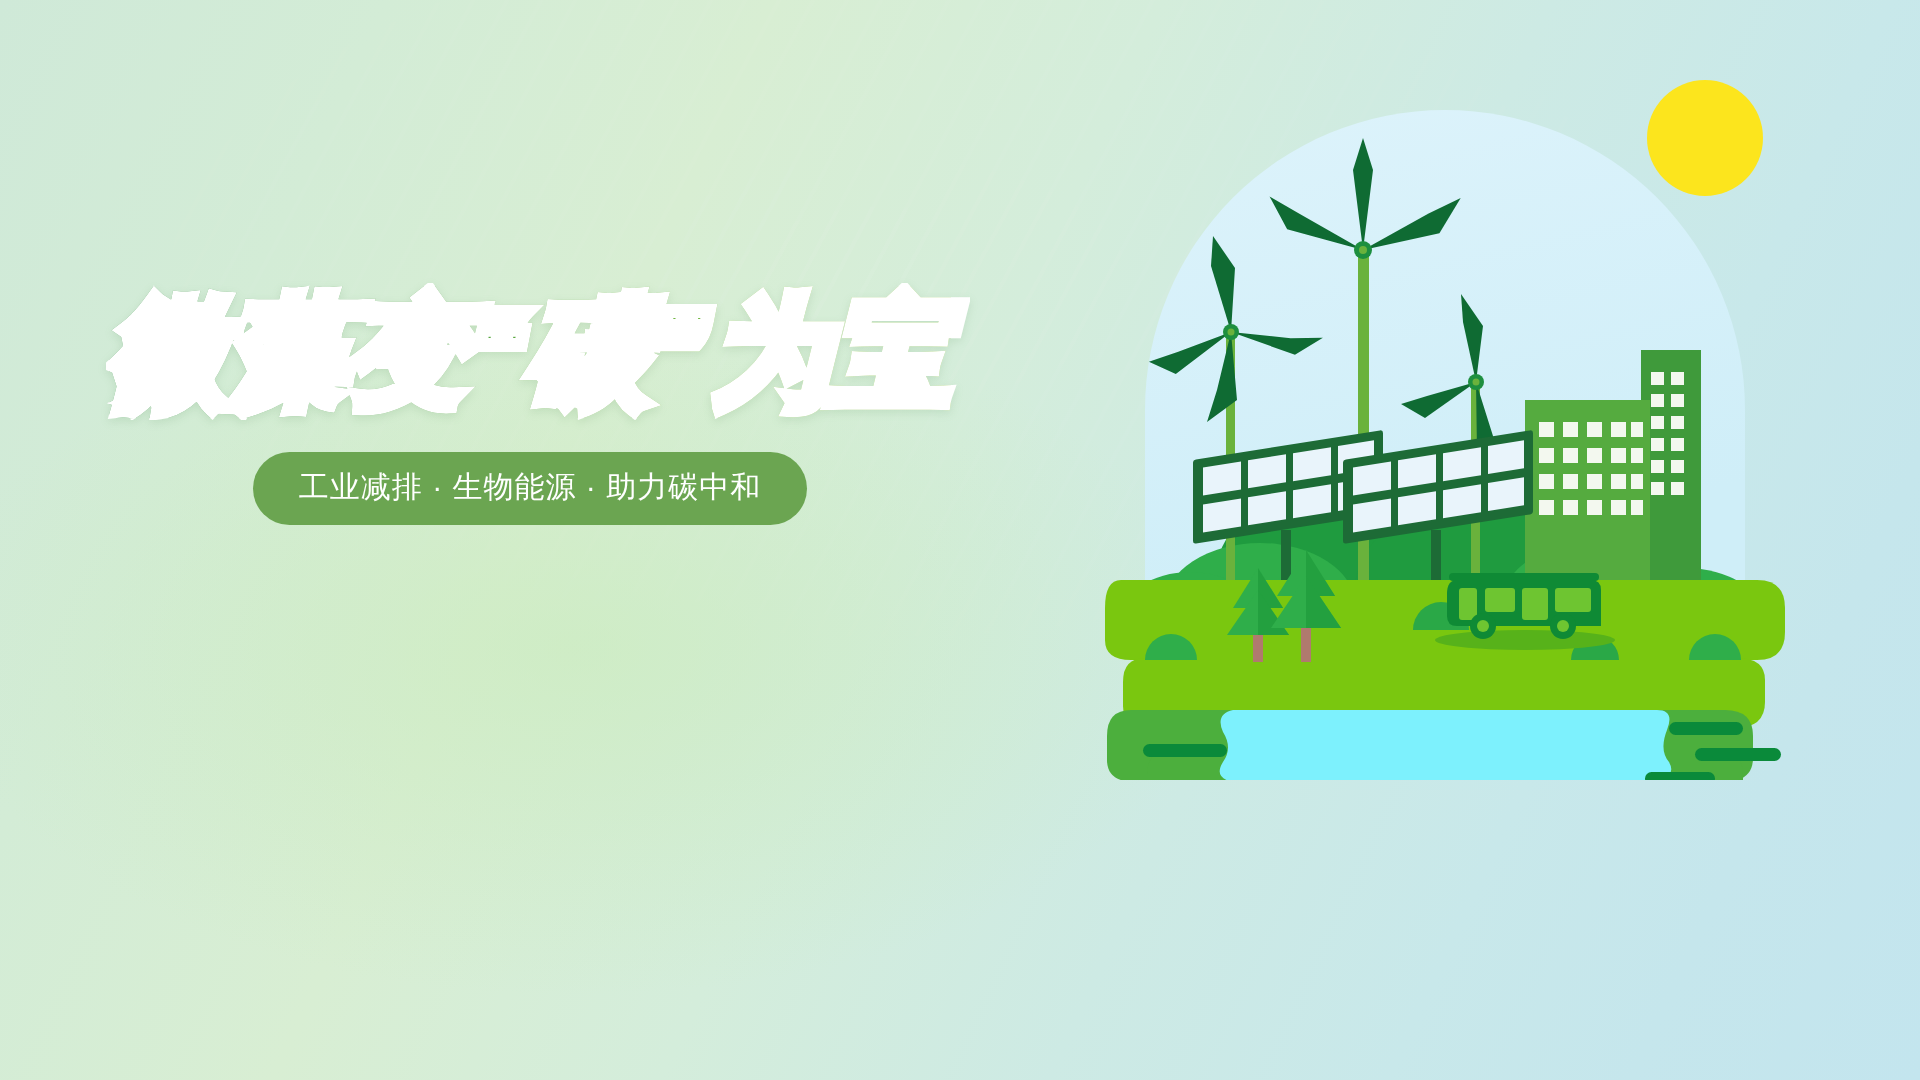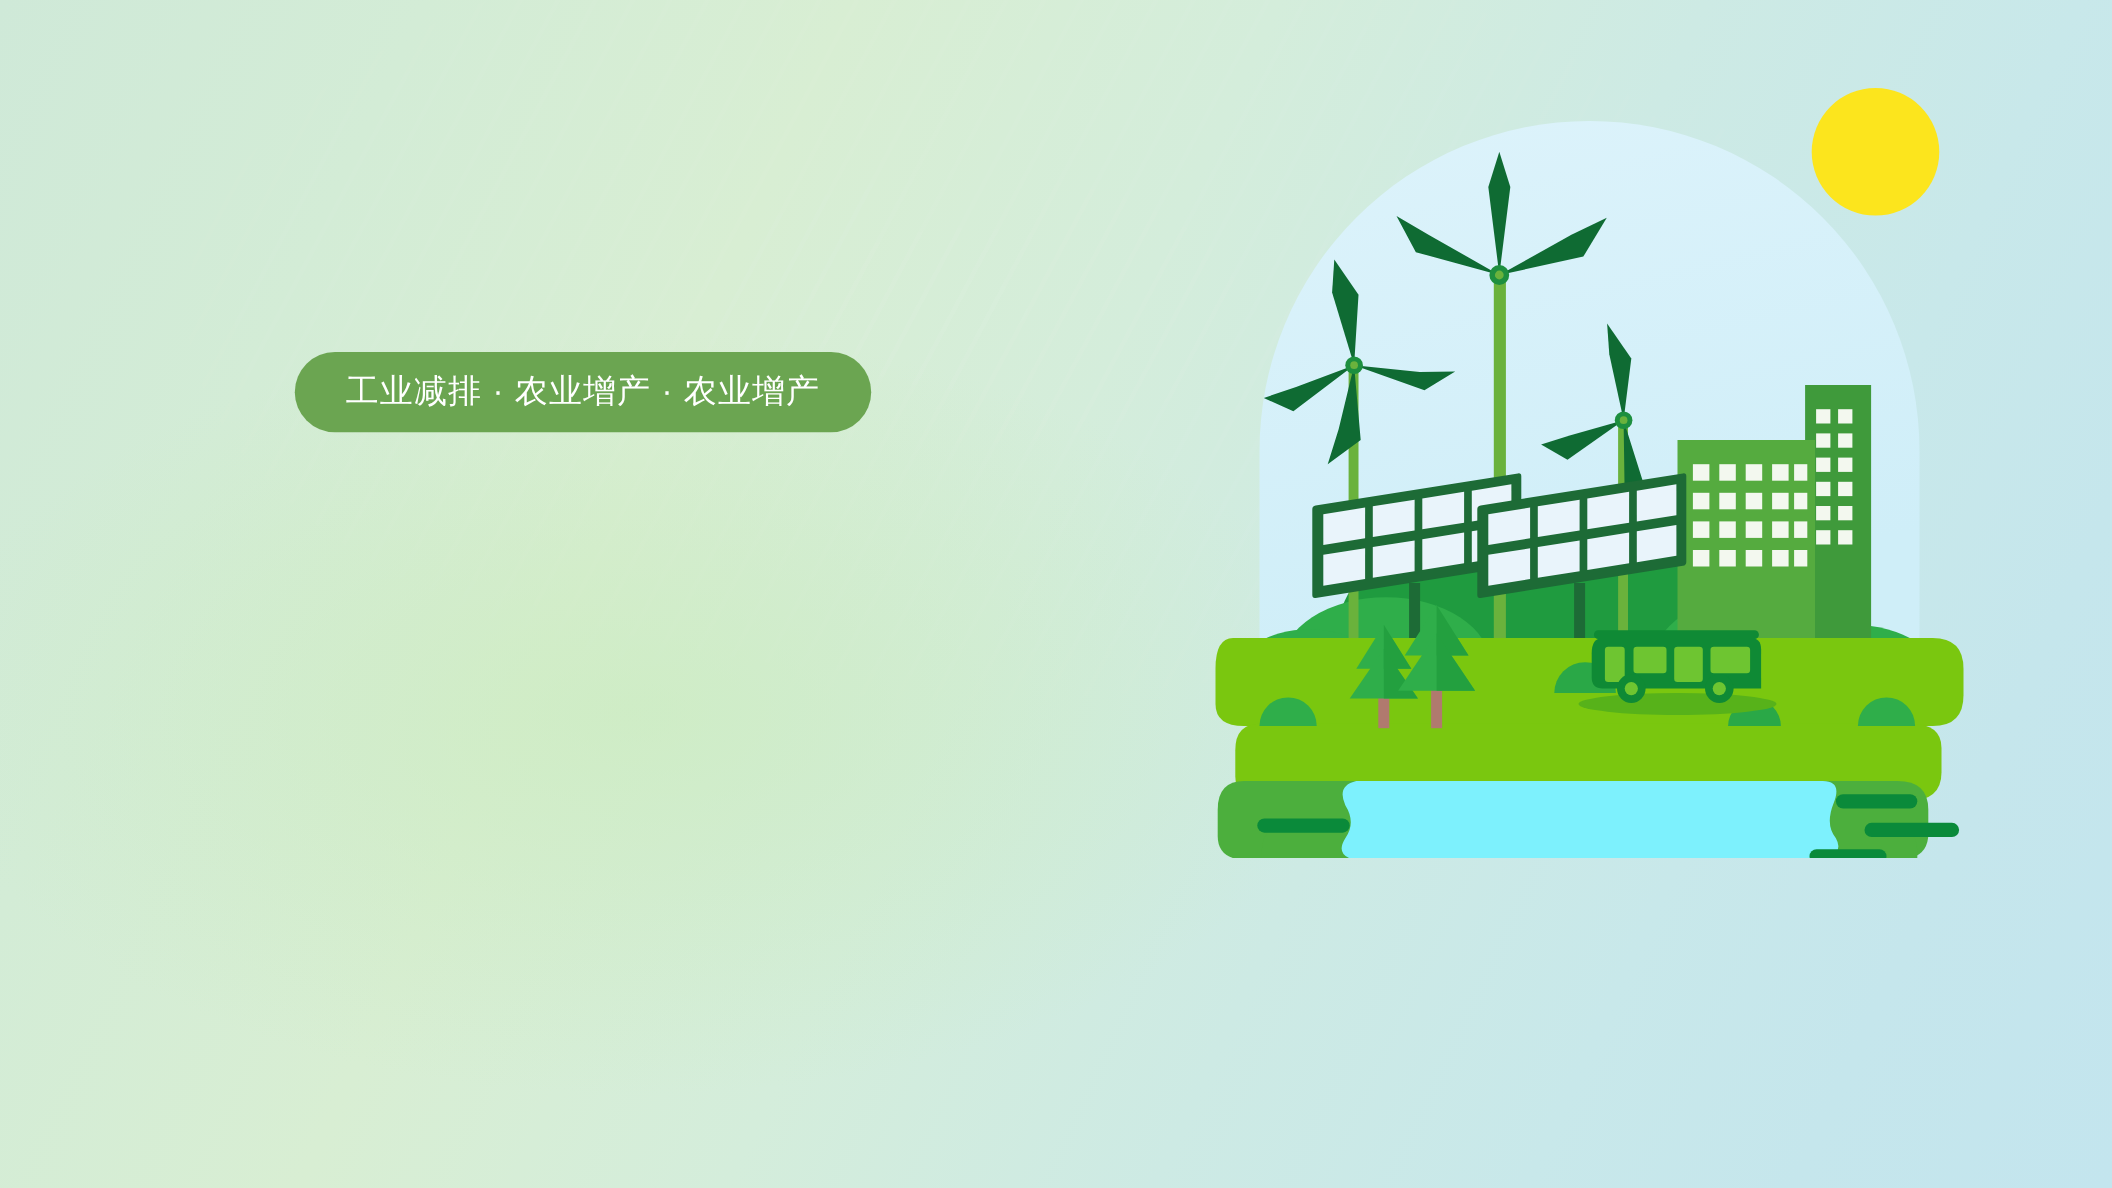--- a/index.html
+++ b/index.html
@@ -105,22 +105,25 @@
   }
   .illustration svg{ width:100%; height:100%; display:block; }
 </style>
 </head>
 <body>
 
 <div class="bg-sheen"></div>
 <div class="bg-glow"></div>
 
 <div class="text-block">
+  <div class="headline-wrap">
+    <span class="headline">微藻变“碳”为宝</span>
+  </div>
   <div>
-    <span class="pill">工业减排 · 农业增产 · 农业增产</span>
+    <span class="pill">工业减排 · 生物能源 · 助力碳中和</span>
   </div>
 </div>
 
 <div class="illustration">
 <svg viewBox="0 0 720 720" xmlns="http://www.w3.org/2000/svg">
   <defs>
     <clipPath id="domeClip">
       <path d="M60,520 L60,350 A300,300 0 0 1 660,350 L660,520 Z"></path>
     </clipPath>
     <linearGradient id="domeGrad" x1="0" y1="0" x2="0.3" y2="1">

